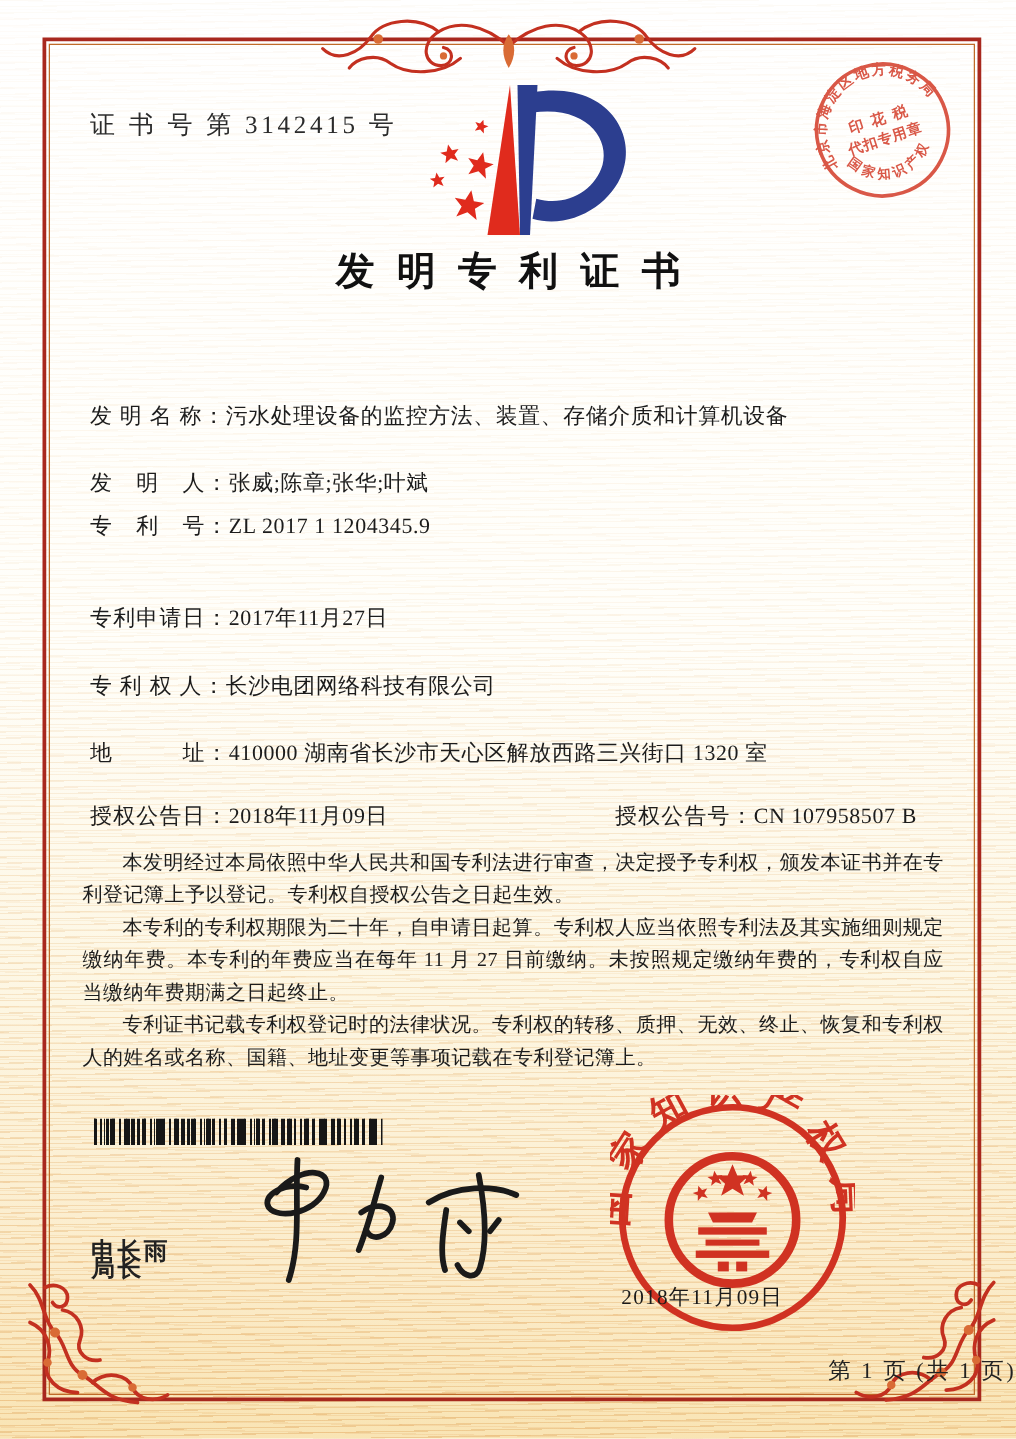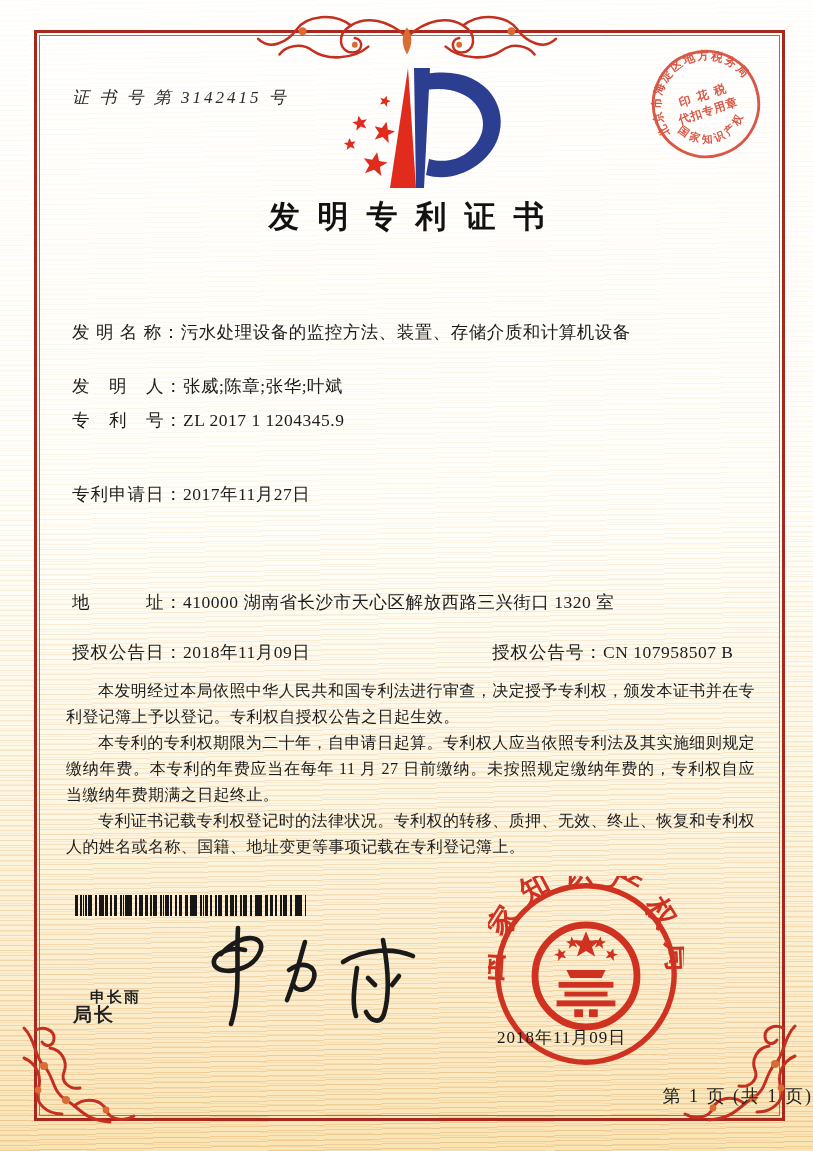--- a/index.html
+++ b/index.html
@@ -27,21 +27,21 @@
   .frame{
     position:absolute;top:30px;left:34px;right:28px;bottom:30px;
     border:3px solid #a8281e;
   }
   .frame-inner{
     position:absolute;inset:2px;
     border:1.5px solid #c06a28;
   }
   .cert-no{
     position:absolute;left:72px;top:86px;
-    font-size:17px;letter-spacing:3px;color:#2b2b2b;font-style:italic;
+    font-size:20px;letter-spacing:3px;color:#2b2b2b;
   }
   .logo{position:absolute;left:338px;top:60px;width:172px;height:138px;}
   .tax-stamp{position:absolute;left:638px;top:36px;width:136px;height:136px;opacity:.92;}
   .title{
     position:absolute;left:0;right:0;top:196px;
     text-align:center;font-size:31px;font-weight:bold;color:#111;
     letter-spacing:.58em;text-indent:.58em;
   }
   .field-row{position:absolute;left:72px;right:50px;height:26px;font-size:17.5px;color:#1c1c1c;}
   .field-label{display:inline-block;min-width:108px;letter-spacing:1px;}
@@ -53,21 +53,21 @@
   }
   .paragraphs p{margin:0;text-indent:2em;letter-spacing:.4px;}
   .barcode{
     position:absolute;left:75px;top:895px;width:231px;height:21px;
     background:
       repeating-linear-gradient(90deg,#161616 0 2px,rgba(0,0,0,0) 2px 5px),
       repeating-linear-gradient(90deg,#161616 0 1px,rgba(0,0,0,0) 1px 8px),
       repeating-linear-gradient(90deg,#161616 0 3px,rgba(0,0,0,0) 3px 13px);
   }
   .sig-title{position:absolute;left:73px;top:1002px;font-size:19px;font-weight:bold;color:#222;letter-spacing:2px;}
-  .sig-name{position:absolute;left:90px;top:988px;font-size:15px;font-weight:bold;color:#222;letter-spacing:2px;}
+  .sig-name{position:absolute;left:73px;top:988px;font-size:19px;font-weight:bold;color:#222;letter-spacing:2px;}
   .signature-svg{position:absolute;left:185px;top:922px;width:250px;height:110px;}
   .office-seal{position:absolute;left:488px;top:876px;width:196px;height:196px;}
   .seal-date{
     position:absolute;left:497px;top:1026px;width:180px;
     font-size:17px;color:#1a1a1a;letter-spacing:1px;z-index:5;
   }
   .footer-page{
     position:absolute;left:0;right:0;top:1084px;
     text-align:right;font-size:18px;color:#222;letter-spacing:2px;
   }
@@ -175,20 +175,23 @@
   </div>
   <div class="field-row" style="top:374px">
     <span class="field-label">发　明　人：</span><span class="field-value">张威;陈章;张华;叶斌</span>
   </div>
   <div class="field-row" style="top:408px">
     <span class="field-label">专　利　号：</span><span class="field-value">ZL 2017 1 1204345.9</span>
   </div>
   <div class="field-row" style="top:482px">
     <span class="field-label">专利申请日：</span><span class="field-value">2017年11月27日</span>
   </div>
+  <div class="field-row" style="top:536px">
+    <span class="field-label">专 利 权 人：</span><span class="field-value">长沙电团网络科技有限公司</span>
+  </div>
   <div class="field-row" style="top:590px">
     <span class="field-label">地　　　址：</span><span class="field-value">410000 湖南省长沙市天心区解放西路三兴街口 1320 室</span>
   </div>
   <div class="field-row" style="top:640px">
     <span class="field-label">授权公告日：</span><span class="field-value">2018年11月09日</span>
     <span class="grant-no-group">
       <span class="field-label" style="min-width:0">授权公告号：</span><span class="field-value">CN 107958507 B</span>
     </span>
   </div>
 

